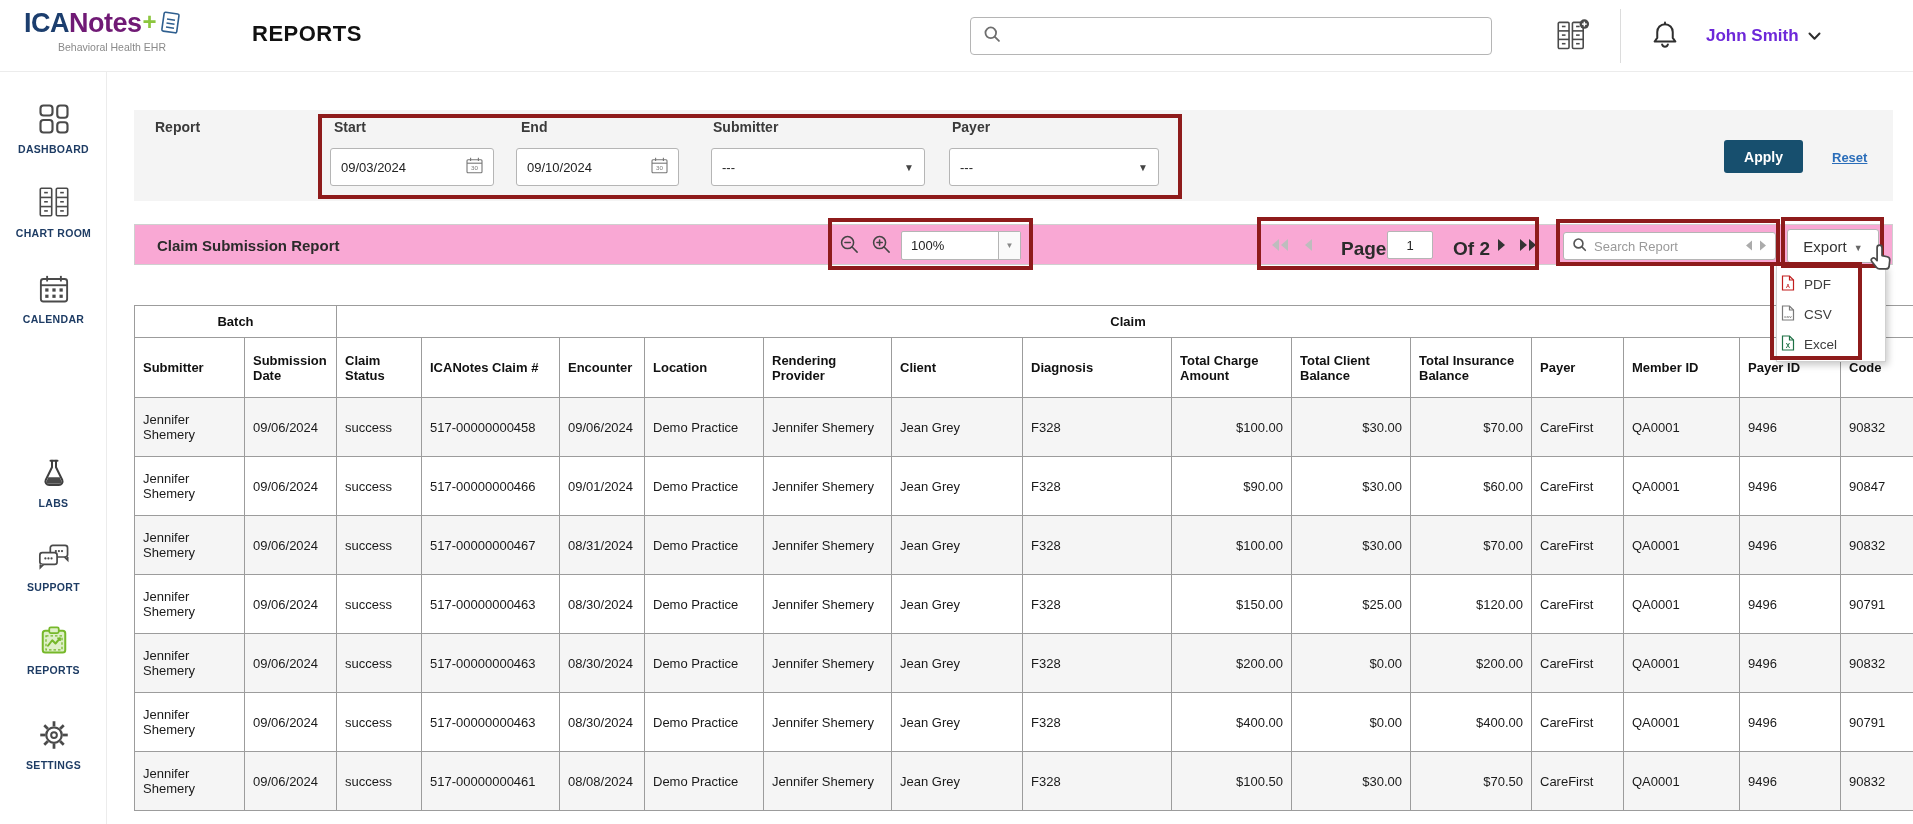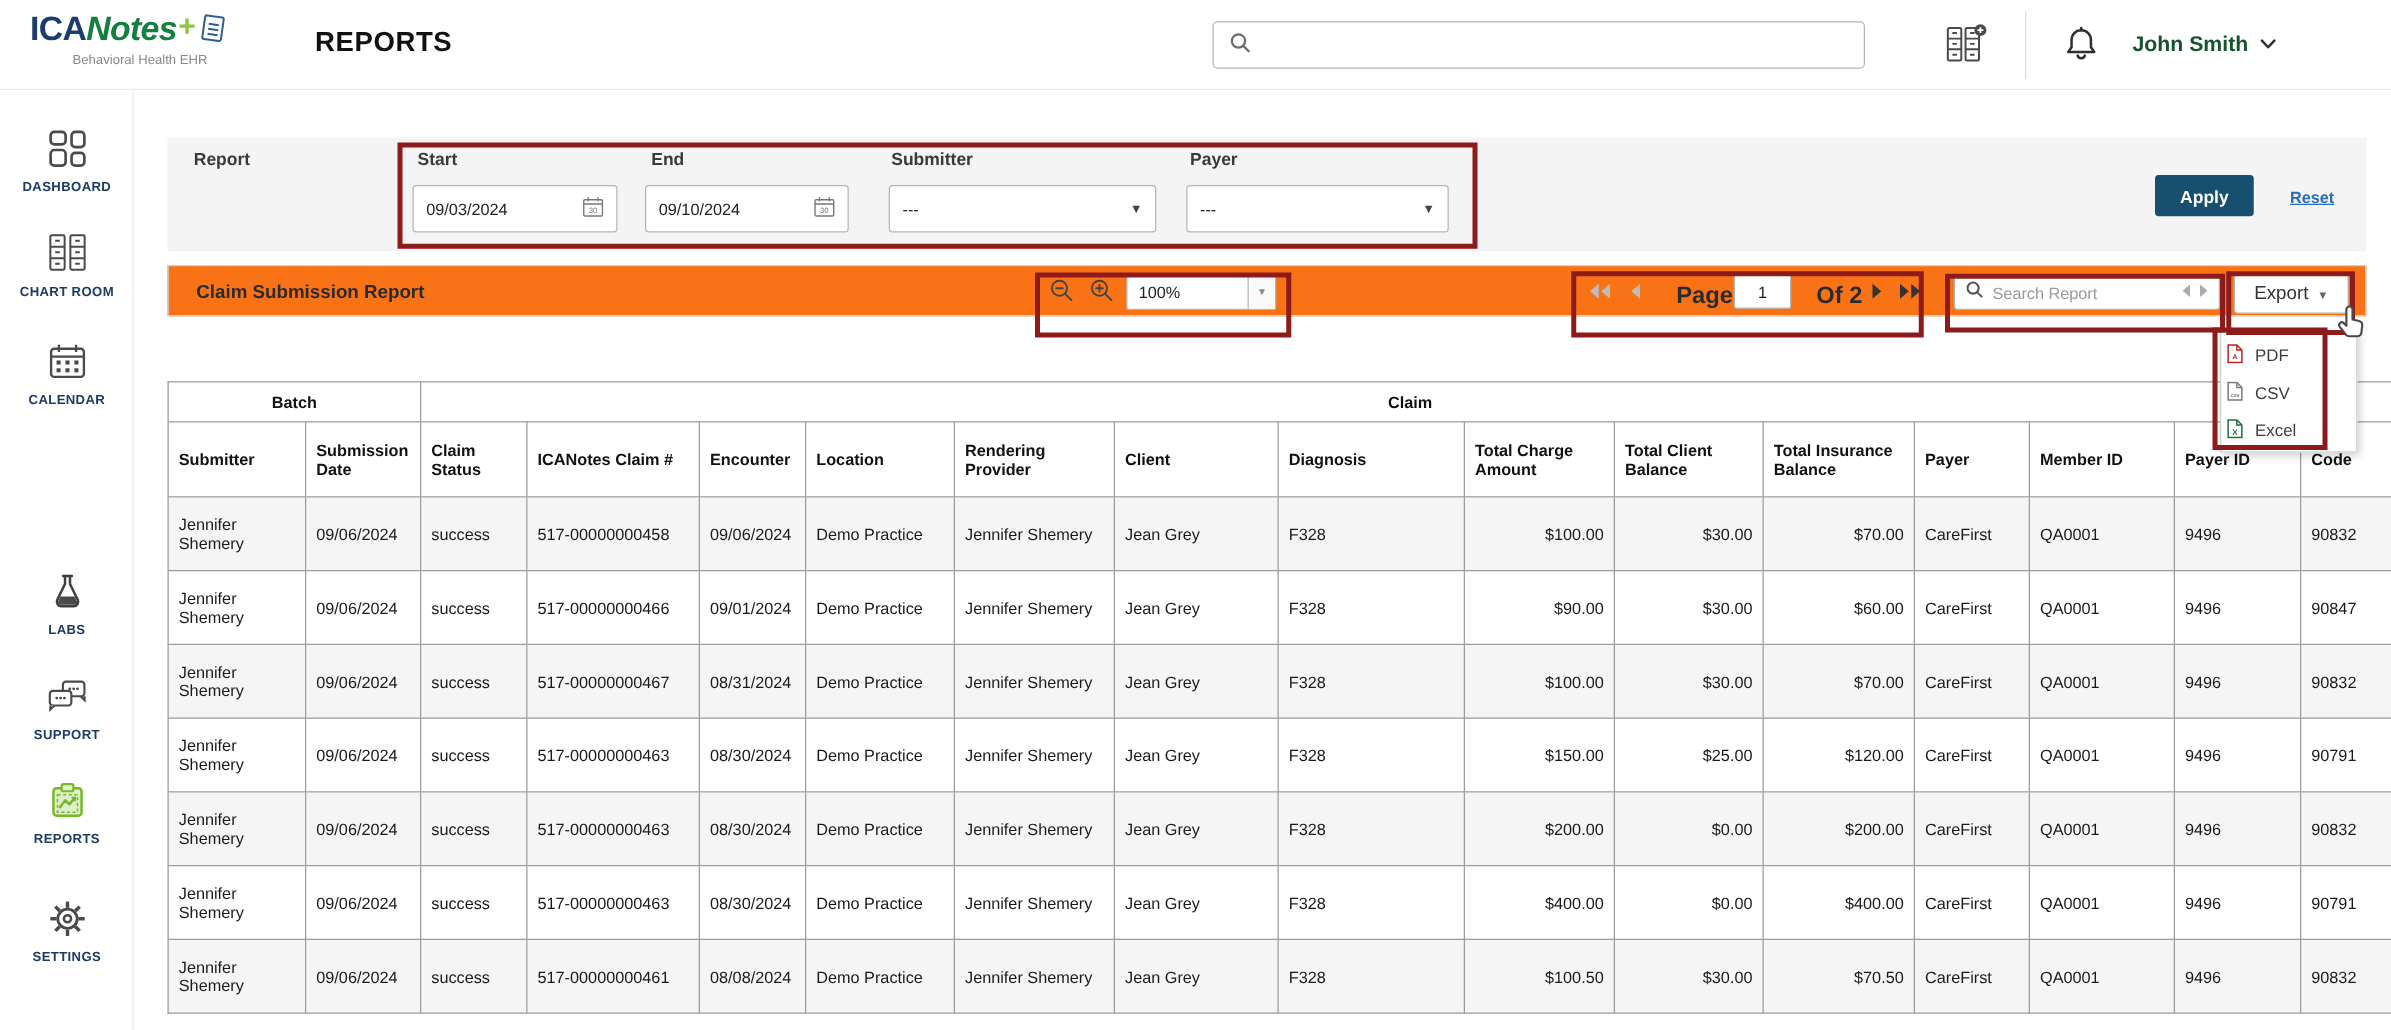--- a/index.html
+++ b/index.html
@@ -6,37 +6,37 @@
   html,body { width:1913px; height:824px; }
   body { position:relative; overflow:hidden; background:#fff;
          font-family:"Liberation Sans", sans-serif; color:#1a1a1a; }
 
   
   .header { position:absolute; left:0; top:0; width:1913px; height:72px; background:#fff;
             border-bottom:1px solid #ececec; z-index:5; }
   .logo { position:absolute; left:24px; top:10px; line-height:1; }
   .logo-row { display:flex; align-items:flex-start; }
   .logo-ica { font-size:27px; font-weight:800; color:#1c3e6e; letter-spacing:-0.5px; }
-  .logo-notes { font-size:27px; font-weight:800; color:#15803d; letter-spacing:-0.5px;font-style:italic; }
+  .logo-notes { font-size:27px; font-weight:800; color:#701a75; letter-spacing:-0.5px; }
   .logo-plus { font-size:24px; font-weight:800; color:#8cc63e; margin-left:1px; }
   .logo-tagline { font-size:10.5px; color:#8a8a8a; margin-top:3px; padding-left:34px; }
   .page-title { position:absolute; left:252px; top:21px; font-size:22px; font-weight:800;
                 color:#111; letter-spacing:0.5px; }
   .search-charts { position:absolute; left:970px; top:17px; width:522px; height:38px;
                    border:1px solid #b5b5b5; border-radius:4px; background:#fff;
                    display:flex; align-items:center; padding:0 12px; gap:9px; }
   .search-charts input { border:none; outline:none; flex:1; font-size:14px;
                          font-family:"Liberation Sans",sans-serif; color:#333; background:transparent; }
   .search-charts input::placeholder { color:#8f8f8f; }
   .hdr-cabinet { position:absolute; left:1556px; top:18px; }
   .hdr-divider { position:absolute; left:1620px; top:9px; width:1px; height:54px; background:#dcdcdc; }
   .hdr-bell { position:absolute; left:1650px; top:19px; }
   .hdr-user { position:absolute; left:1706px; top:0; height:72px; display:flex;
               align-items:center; gap:9px; cursor:pointer; }
-  .hdr-user .uname { font-size:17px; font-weight:700; color:#14532d; }
+  .hdr-user .uname { font-size:17px; font-weight:700; color:#6d28d9; }
 
   
   .sidebar { position:absolute; left:0; top:72px; width:107px; height:752px;
              border-right:1px solid #ececec; background:#fff; }
   .side-item { position:absolute; left:0; width:107px; text-align:center; cursor:pointer; }
   .side-item .lbl { display:block; margin-top:4px; font-size:10.5px; font-weight:700;
                     color:#1e3c64; letter-spacing:0.3px; line-height:1.35; padding:0 4px; }
 
   
   .filterbar { position:absolute; left:134px; top:110px; width:1759px; height:91px;
@@ -47,22 +47,22 @@
              padding:0 10px; font-size:13px; color:#222; justify-content:space-between; }
   .caret-dn { font-size:10px; color:#444; }
   .apply-btn { position:absolute; left:1590px; top:30px; width:79px; height:33px;
                background:#174f6e; color:#fff; font-weight:700; font-size:14px;
                border:none; border-radius:3px; display:flex; align-items:center;
                justify-content:center; cursor:pointer; font-family:"Liberation Sans",sans-serif; }
   .reset-link { position:absolute; left:1698px; top:40px; font-size:13px; font-weight:700;
                 color:#2a6db9; text-decoration:underline; cursor:pointer; }
 
   
-  .toolbar { position:absolute; left:134px; top:212px; width:1759px; height:41px;
-             background:#f97316; border:1px solid #cfcfcf; }
+  .toolbar { position:absolute; left:134px; top:224px; width:1759px; height:41px;
+             background:#f9a8d4; border:1px solid #cfcfcf; }
   .tb-title { position:absolute; left:22px; top:12px; font-size:15px; font-weight:700; color:#2b2b2b; }
   .tb-icon { position:absolute; top:9px; cursor:pointer; }
   .zoom-select { position:absolute; left:766px; top:6px; width:120px; height:29px;
                  border:1px solid #b5b5b5; border-radius:2px; background:#fff;
                  display:flex; align-items:stretch; cursor:pointer; }
   .zoom-select .zval { flex:1; display:flex; align-items:center; padding-left:9px; font-size:13px; color:#222; }
   .zoom-select .zdrop { width:22px; border-left:1px solid #b5b5b5; background:#fafafa;
                         display:flex; align-items:center; justify-content:center;
                         font-size:8px; color:#888; }
   .pg-text { position:absolute; top:13px; font-size:19px; font-weight:700; color:#2b2b2b; }

